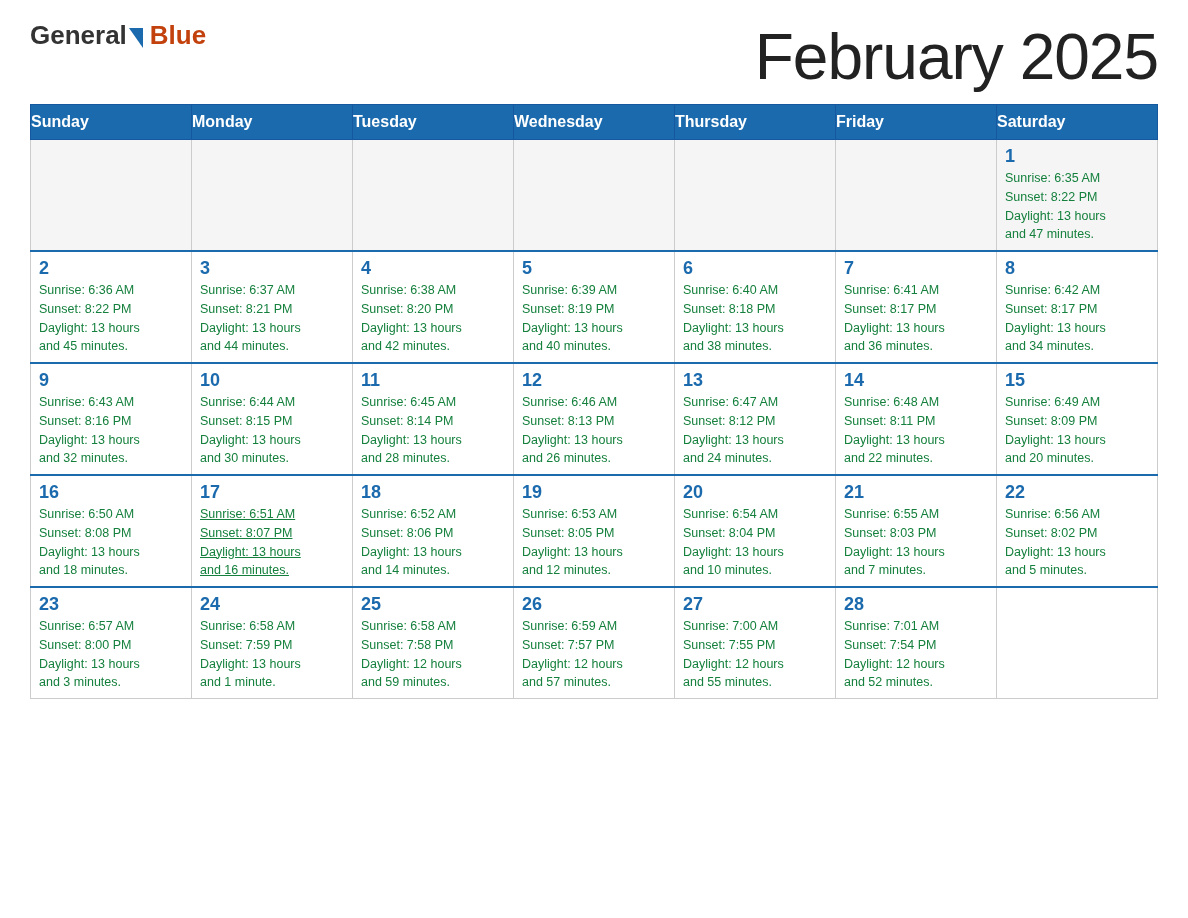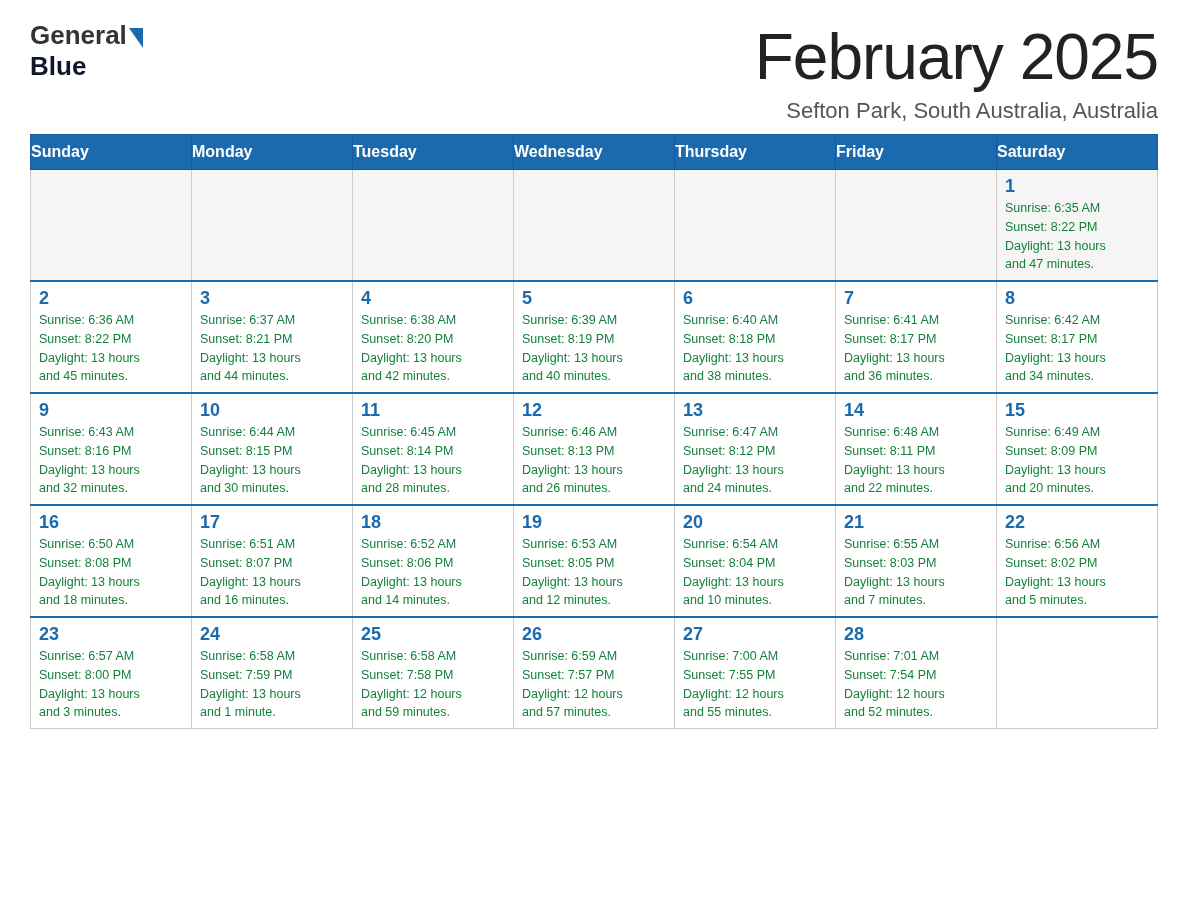--- a/index.html
+++ b/index.html
@@ -12,22 +12,23 @@
       padding: 20px 30px;
     }
     .header {
       display: flex;
       justify-content: space-between;
       align-items: flex-start;
       margin-bottom: 10px;
     }
     .logo {
       display: flex;
-      flex-direction: column;
+      flex-direction: row;
       align-items: flex-start;
+      gap: 7px;
     }
     .logo-text {
       display: flex;
       align-items: center;
     }
     .logo-general {
       font-size: 26px;
       font-weight: bold;
       color: #333;
     }
@@ -37,21 +38,21 @@
       height: 0;
       border-left: 14px solid transparent;
       border-right: 0px solid transparent;
       border-top: 20px solid #1a6aad;
       margin-left: 2px;
       margin-top: 4px;
     }
     .logo-blue {
       font-size: 26px;
       font-weight: bold;
-      color: #0f172a;
+      color: #c2410c;
     }
     .title-area {
       text-align: right;
     }
     .calendar-title {
       font-size: 64px;
       font-weight: normal;
       color: #222;
       letter-spacing: -1px;
     }
@@ -115,21 +116,20 @@
 <div class="header">
   <div class="logo">
     <div class="logo-text">
       <span class="logo-general">General</span>
       <span class="logo-blue-arrow"></span>
     </div>
     <span class="logo-blue">Blue</span>
   </div>
   <div class="title-area">
     <div class="calendar-title">February 2025</div>
-    <div class="calendar-subtitle">Sefton Park, South Australia, Australia</div>
   </div>
 </div>
 
 <table class="calendar-table">
   <thead>
     <tr>
     <th>Sunday</th>
         <th>Monday</th>
         <th>Tuesday</th>
         <th>Wednesday</th>
@@ -259,21 +259,21 @@
       <tr>
         <td>
           <span class="day-number">16</span>
           <div class="day-info" style="white-space: pre-line;">Sunrise: 6:50 AM
 Sunset: 8:08 PM
 Daylight: 13 hours
 and 18 minutes.</div>
         </td>
         <td>
           <span class="day-number">17</span>
-          <div class="day-info" style="white-space: pre-line;">Sunrise: 6:51 AM
+          <div class="day-info" style="white-space: pre-line; text-decoration: underline;">Sunrise: 6:51 AM
 Sunset: 8:07 PM
 Daylight: 13 hours
 and 16 minutes.</div>
         </td>
         <td>
           <span class="day-number">18</span>
           <div class="day-info" style="white-space: pre-line;">Sunrise: 6:52 AM
 Sunset: 8:06 PM
 Daylight: 13 hours
 and 14 minutes.</div>

